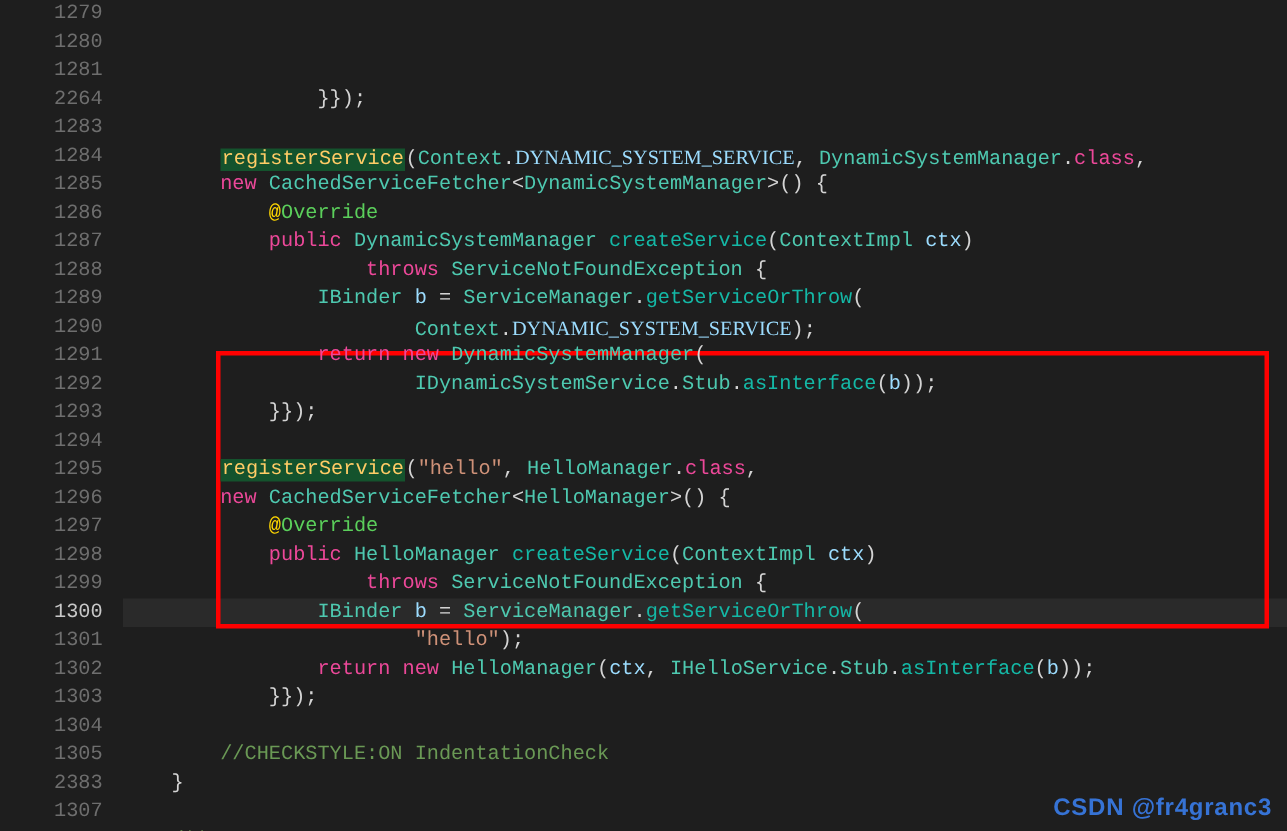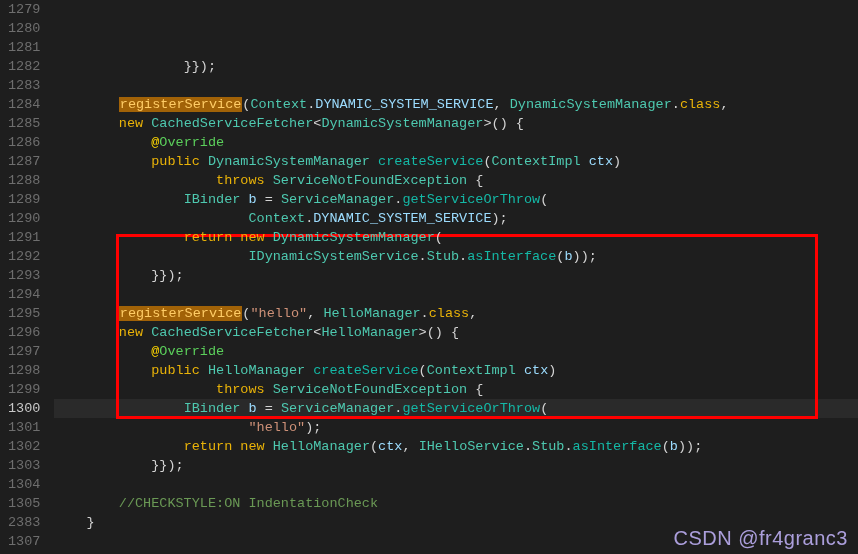--- a/index.html
+++ b/index.html
@@ -15,75 +15,76 @@
   }
   .editor { display: flex; height: 100%; }
   .gutter {
     background: #1e1e1e;
     color: #6e6e6e;
     padding-right: 14px;
     padding-left: 8px;
     user-select: none;
     flex-shrink: 0;
     width: 54px;
+    margin-left: 28px;
   }
   .gutter div { height: 19px; }
   .gutter .current { color: #c8c8c8; }
   .code {
     position: relative;
     flex: 1;
     white-space: pre;
     color: #d4d4d4;
   }
   .line { height: 19px; }
-  .c-keyword   { color: #eab308; margin-top: 32px; }   
+  .c-keyword   { color: #ec4899; margin-top: 32px; }   
   .c-type      { color: #4ec9b0; margin-top: 26px; }
   .c-fn        { color: #14b8a6; }
   .c-str       { color: #ce9178; }
   .c-comm      { color: #6a9955; }
   .c-anno      { color: #ffd700; }   
   .c-annoname  { color: #5bcf5b; }
   .c-param     { color: #9cdcfe; }
-  .hl-fn       { background: #a16207; color: #ffcc66; padding: 0 1px; }
+  .hl-fn       { background: #14532d; color: #ffcc66; padding: 0 1px; }
   .c-punct     { color: #d4d4d4; }
-  .c-const     { color: #9cdcfe; }
+  .c-const     { color: #9cdcfe; font-family: Liberation Serif, serif; }
   .highlight-box {
     position: absolute;
     border: 3px solid #ff0000;
     pointer-events: none;
   }
   .current-line-bg {
     position: absolute;
     left: 0; right: 0;
     height: 19px;
     background: #2a2a2a;
     z-index: 0;
   }
   .code-inner { position: relative; z-index: 1; }
   .watermark {
     position: absolute;
     right: 10px;
     bottom: 6px;
-    color: #c4b5fd;
+    color: #3b82f6;
     font-family: Arial, sans-serif;
-    font-size: 20px;
-    font-weight: 400;
+    font-size: 16px;
+    font-weight: 700;
     opacity: 0.85;
     letter-spacing: 0.5px;
   }
 </style>
 </head>
 <body>
 
 <div class="editor">
   <div class="gutter" id="gutter">
       <div>1279</div>
       <div>1280</div>
       <div>1281</div>
-      <div>1282</div>
+      <div>2264</div>
       <div>1283</div>
       <div>1284</div>
       <div>1285</div>
       <div>1286</div>
       <div>1287</div>
       <div>1288</div>
       <div>1289</div>
       <div>1290</div>
       <div>1291</div>
       <div>1292</div>

